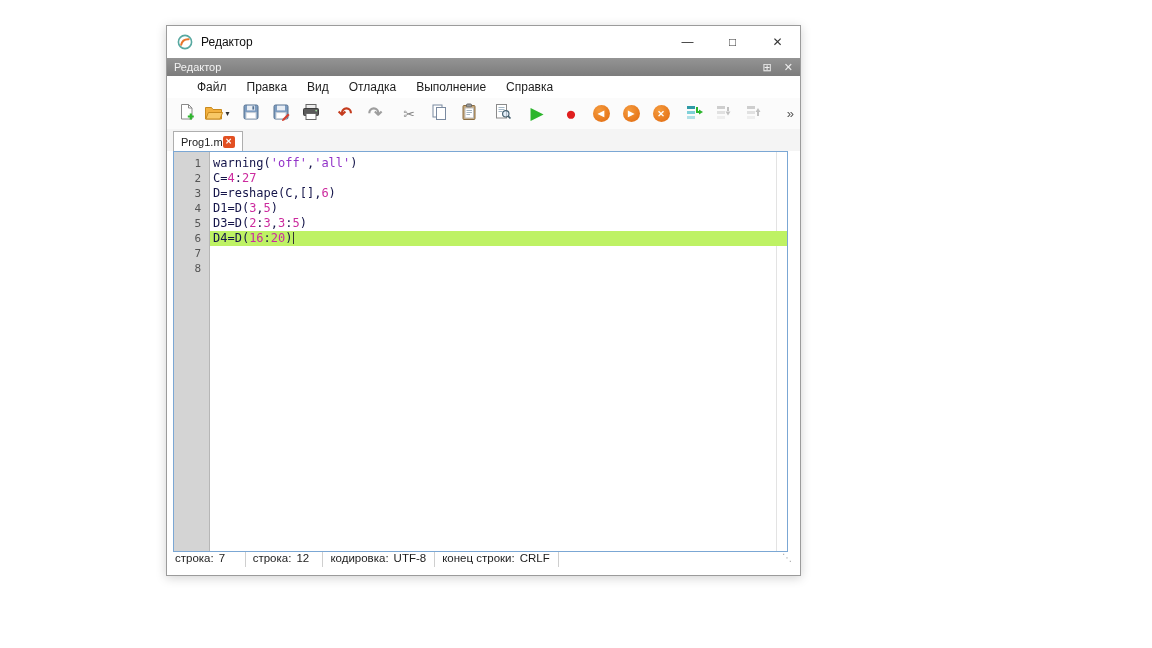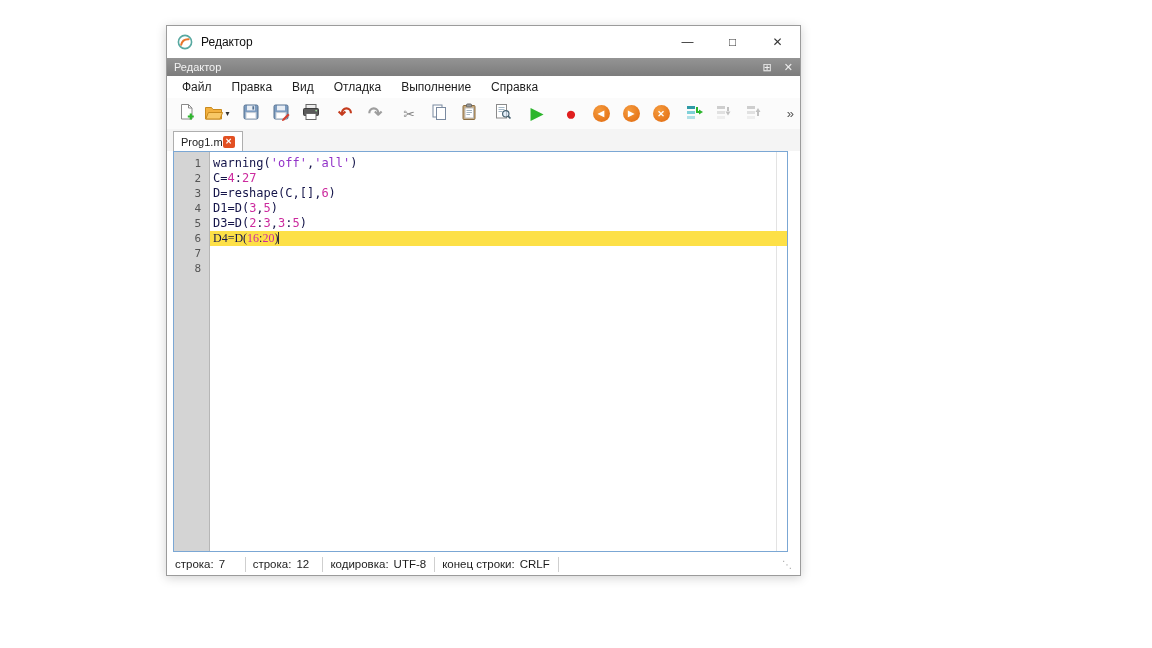--- a/index.html
+++ b/index.html
@@ -16,21 +16,21 @@
   .win-btn { width:45px; height:100%; display:flex; align-items:center; justify-content:center;
              font-size:12px; color:#333; background:transparent; border:none; cursor:default; }
 
   
   .dockbar { height:18px; background:linear-gradient(#949494,#7c7c7c); color:#f2f2f2;
              display:flex; align-items:center; padding:0 7px; font-size:11px; }
   .dock-icons { margin-left:auto; display:flex; gap:12px; }
   .dock-btn { background:none; border:none; color:#efefef; font-size:11px; line-height:1; cursor:default; }
 
   
-  .menubar { height:22px; display:flex; align-items:center; padding-left:5px; background:#fff; }
+  .menubar { height:22px; display:flex; align-items:center; padding-left:20px; background:#fff; }
   .menu-item { padding:3px 10px; font-size:12px; color:#1d1d1d; background:none; border:none; cursor:default; }
 
   
   .toolbar { height:31px; display:flex; align-items:center; padding:0 6px 0 5px; background:#fbfbfb; }
   .tool-btn { width:30px; height:26px; display:flex; align-items:center; justify-content:center;
               background:none; border:none; cursor:default; flex:0 0 auto; }
   .sep { width:4px; flex:0 0 auto; }
   .glyph { line-height:1; display:inline-block; }
   .undo-g { color:#c43c1e; font-size:17px; font-weight:bold; }
   .redo-g { color:#9e9e9e; font-size:17px; font-weight:bold; }
@@ -57,29 +57,29 @@
   
   .editor { height:401px; margin:0 12px 0 6px; border:1px solid #7ba7d4; background:#fff;
             display:flex; overflow:hidden; position:relative; }
   .gutter { width:36px; background:#d4d4d4; border-right:1px solid #b6b6b6; padding-top:4px; }
   .gutter .ln { height:15px; line-height:15px; font-family:"DejaVu Sans Mono",monospace; font-size:11px;
                 color:#565656; text-align:right; padding-right:8px; cursor:default; }
   .code { flex:1; padding-top:4px; position:relative;
           font-family:"DejaVu Sans Mono",monospace; font-size:12px; line-height:15px; }
   .edge-line { position:absolute; left:566px; top:0; bottom:0; width:1px; background:#e3e3e3; }
   .code-line { height:15px; white-space:pre; padding-left:3px; position:relative; }
-  .code-line.current { background:#fde047;font-family:Liberation Serif, serif; }
+  .code-line.current { background:#bef264; }
   .tok-d { color:#15154a; }
   .tok-s { color:#9232c8; }
   .tok-n { color:#cc2a9e; }
   .tok-k { color:#1f2fd4; }
   .caret { display:inline-block; width:1px; height:12px; background:#333; vertical-align:-2px; }
 
   
-  .statusbar { height:24px; display:flex; align-items:center; padding:0 8px; font-size:11.5px; color:#1c1c1c; }
+  .statusbar { height:24px; display:flex; padding:0 8px; font-size:11.5px; color:#1c1c1c; }
   .sb-label { margin-right:5px; }
   .sb-value { margin-right:8px; min-width:18px; }
   .sb-sep { width:1px; height:15px; background:#cfcfcf; margin:0 7px 0 0; }
   .grip { margin-left:auto; color:#aaa; font-size:10px; }
 </style>
 </head>
 <body>
 
 <div class="window">
 

